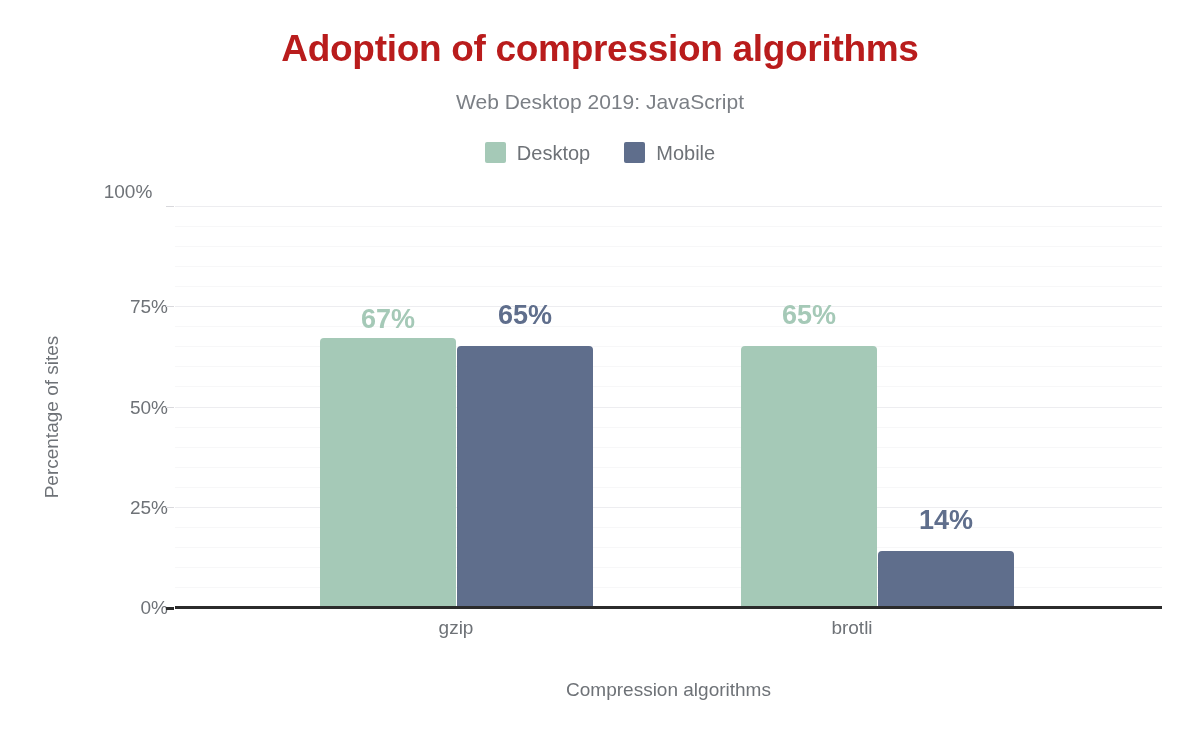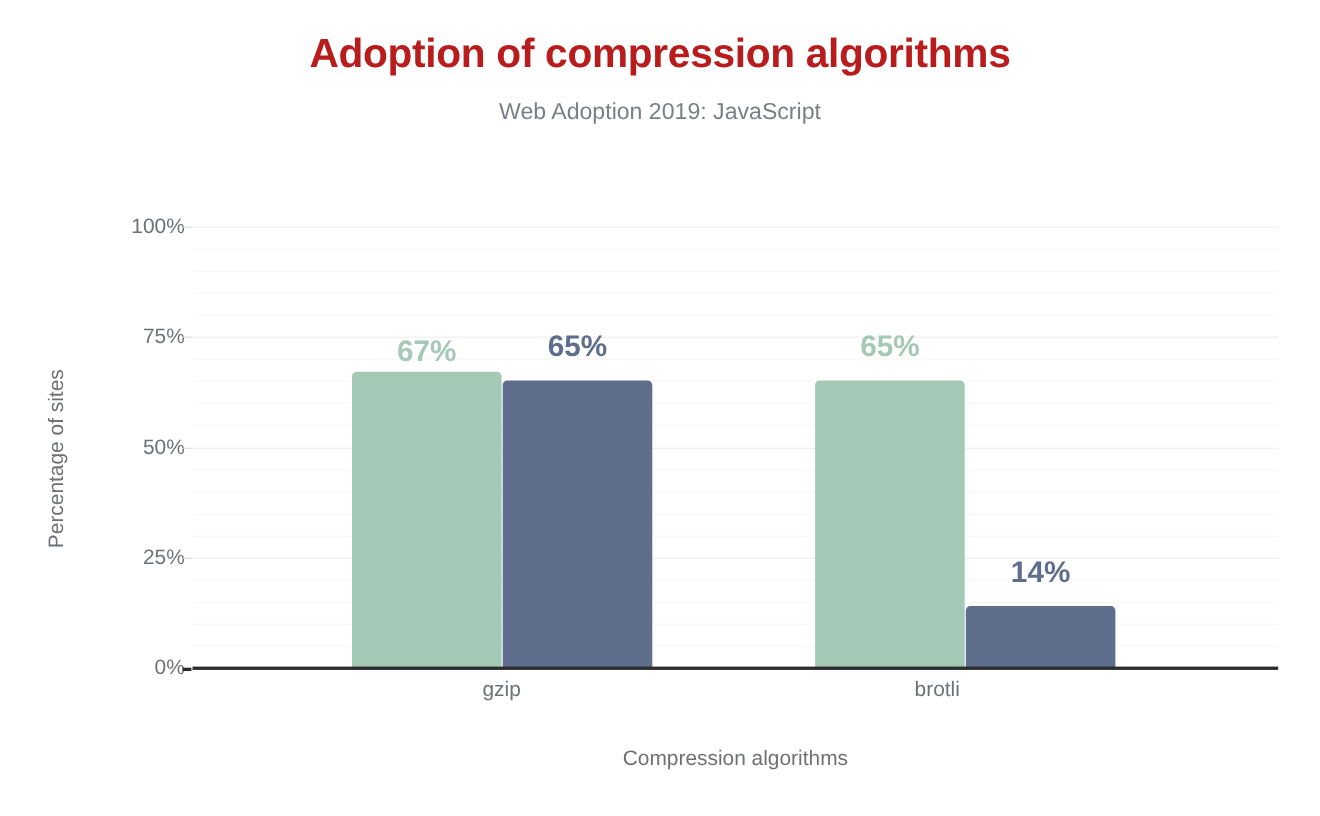--- a/index.html
+++ b/index.html
@@ -174,22 +174,32 @@
     transform-origin: center center;
   }
 </style>
 </head>
 <body>
 
 <div id="chart-root">
 
   <div class="chart-title">Adoption of compression algorithms</div>
 
-  <div class="chart-subtitle">Web Adoption 2019: JavaScript</div>
-
+  <div class="chart-subtitle">Web Desktop 2019: JavaScript</div>
+
+  <div class="legend" id="legend">
+      <div class="legend-item">
+        <span class="legend-swatch" style="background: rgb(165, 201, 183);"></span>
+        <span class="legend-label">Desktop</span>
+      </div>
+      <div class="legend-item">
+        <span class="legend-swatch" style="background: rgb(95, 110, 140);"></span>
+        <span class="legend-label">Mobile</span>
+      </div>
+    </div>
 
   <div class="plot-area" id="plot-area">
       <div class="gridline major" style="top: 401px;"></div>
       <div class="gridline" style="top: 380.95px;"></div>
       <div class="gridline" style="top: 360.9px;"></div>
       <div class="gridline" style="top: 340.85px;"></div>
       <div class="gridline" style="top: 320.8px;"></div>
       <div class="gridline major" style="top: 300.75px;"></div>
       <div class="gridline" style="top: 280.7px;"></div>
       <div class="gridline" style="top: 260.65px;"></div>
@@ -220,21 +230,21 @@
 
   <div id="ytick-layer">
       <div class="ytick" style="top: 607px;">0%</div>
       <div class="tick-mark" style="left: 166px; top: 607px; background: rgb(43, 43, 43); height: 3px;"></div>
       <div class="ytick" style="top: 506.75px;">25%</div>
       <div class="tick-mark" style="left: 166px; top: 506.75px; background: rgb(216, 216, 220); height: 1px;"></div>
       <div class="ytick" style="top: 406.5px;">50%</div>
       <div class="tick-mark" style="left: 166px; top: 406.5px; background: rgb(216, 216, 220); height: 1px;"></div>
       <div class="ytick" style="top: 306.25px;">75%</div>
       <div class="tick-mark" style="left: 166px; top: 306.25px; background: rgb(216, 216, 220); height: 1px;"></div>
-      <div class="ytick" style="top: 206px;">100%</div>
+      <div class="ytick" style="top: 191px; text-align: center;">100%</div>
       <div class="tick-mark" style="left: 166px; top: 206px; background: rgb(216, 216, 220); height: 1px;"></div>
     </div>
   <div id="xtick-layer">
       <div class="xtick" style="left: 456px;">gzip</div>
       <div class="xtick" style="left: 852px;">brotli</div>
     </div>
 
   <div class="xaxis-title">Compression algorithms</div>
 
   <div class="yaxis-title">Percentage of sites</div>

